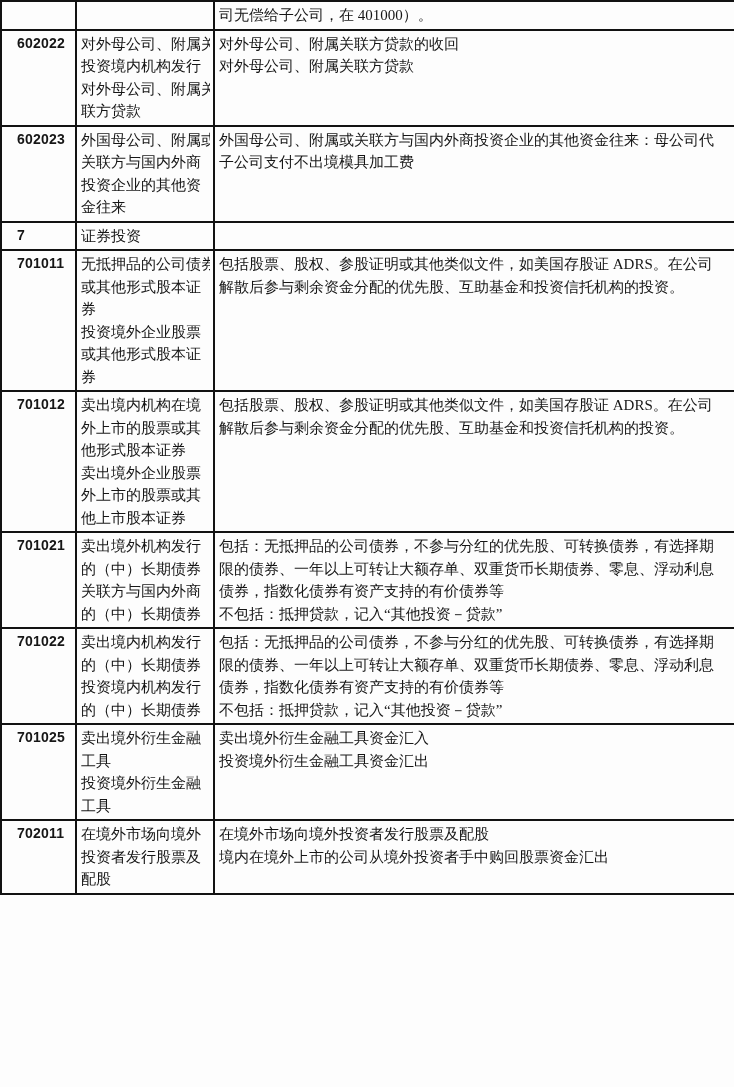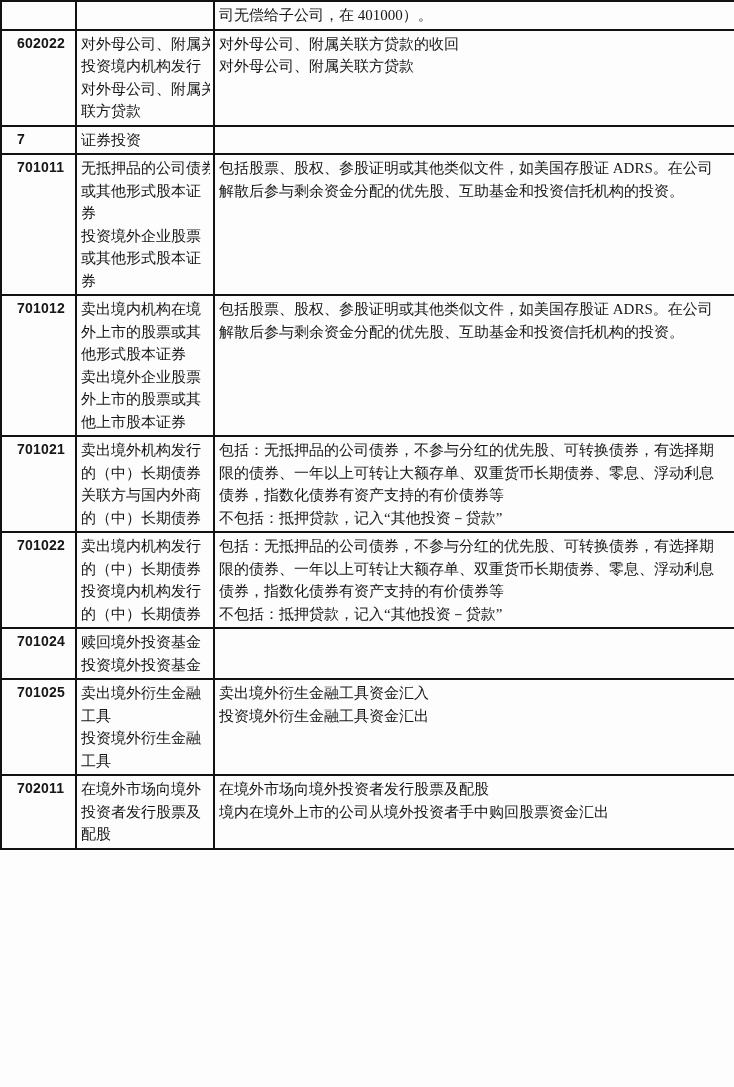--- a/index.html
+++ b/index.html
@@ -83,20 +83,35 @@
             <div class="line">对外母公司、附属关</div>
             <div class="line">联方贷款</div>
           </td>
           <td class="desc-cell">
             <div class="line">对外母公司、附属关联方贷款的收回</div>
             <div class="line">对外母公司、附属关联方贷款</div>
           </td>
         </tr>
         <tr>
           <td class="code-cell">
+            <div class="line">602023</div>
+          </td>
+          <td class="name-cell">
+            <div class="line">外国母公司、附属或</div>
+            <div class="line">关联方与国内外商</div>
+            <div class="line">投资企业的其他资</div>
+            <div class="line">金往来</div>
+          </td>
+          <td class="desc-cell">
+            <div class="line">外国母公司、附属或关联方与国内外商投资企业的其他资金往来：母公司代</div>
+            <div class="line">子公司支付不出境模具加工费</div>
+          </td>
+        </tr>
+        <tr>
+          <td class="code-cell">
             <div class="line">7</div>
           </td>
           <td class="name-cell">
             <div class="line">证券投资</div>
           </td>
           <td class="desc-cell"></td>
         </tr>
         <tr>
           <td class="code-cell">
             <div class="line">701011</div>
@@ -160,30 +175,20 @@
           </td>
           <td class="desc-cell">
             <div class="line">包括：无抵押品的公司债券，不参与分红的优先股、可转换债券，有选择期</div>
             <div class="line">限的债券、一年以上可转让大额存单、双重货币长期债券、零息、浮动利息</div>
             <div class="line">债券，指数化债券有资产支持的有价债券等</div>
             <div class="line">不包括：抵押贷款，记入“其他投资－贷款”</div>
           </td>
         </tr>
         <tr>
           <td class="code-cell">
-            <div class="line">701024</div>
-          </td>
-          <td class="name-cell">
-            <div class="line">赎回境外投资基金</div>
-            <div class="line">投资境外投资基金</div>
-          </td>
-          <td class="desc-cell"></td>
-        </tr>
-        <tr>
-          <td class="code-cell">
             <div class="line">701025</div>
           </td>
           <td class="name-cell">
             <div class="line">卖出境外衍生金融</div>
             <div class="line">工具</div>
             <div class="line">投资境外衍生金融</div>
             <div class="line">工具</div>
           </td>
           <td class="desc-cell">
             <div class="line">卖出境外衍生金融工具资金汇入</div>

